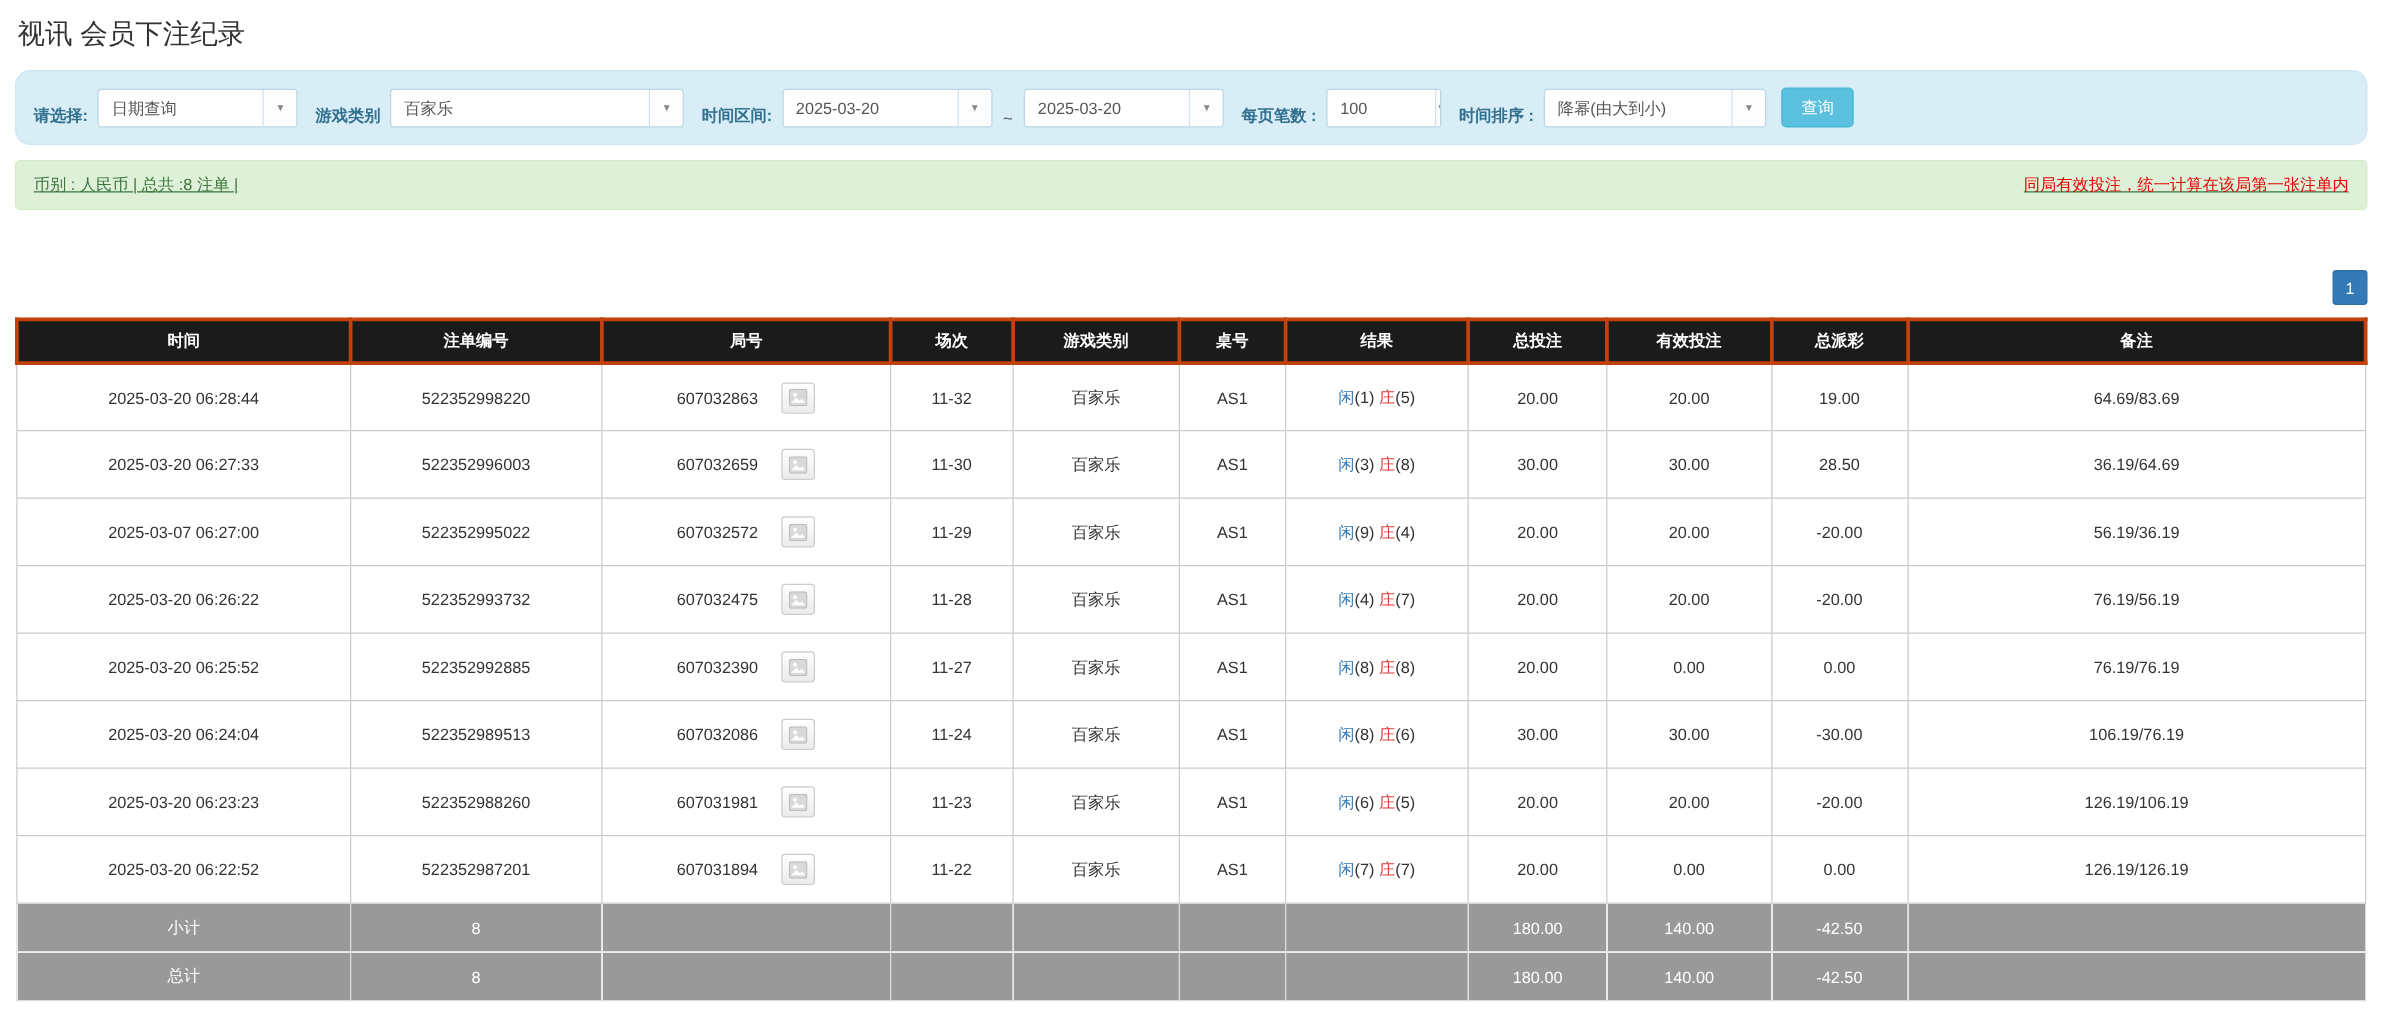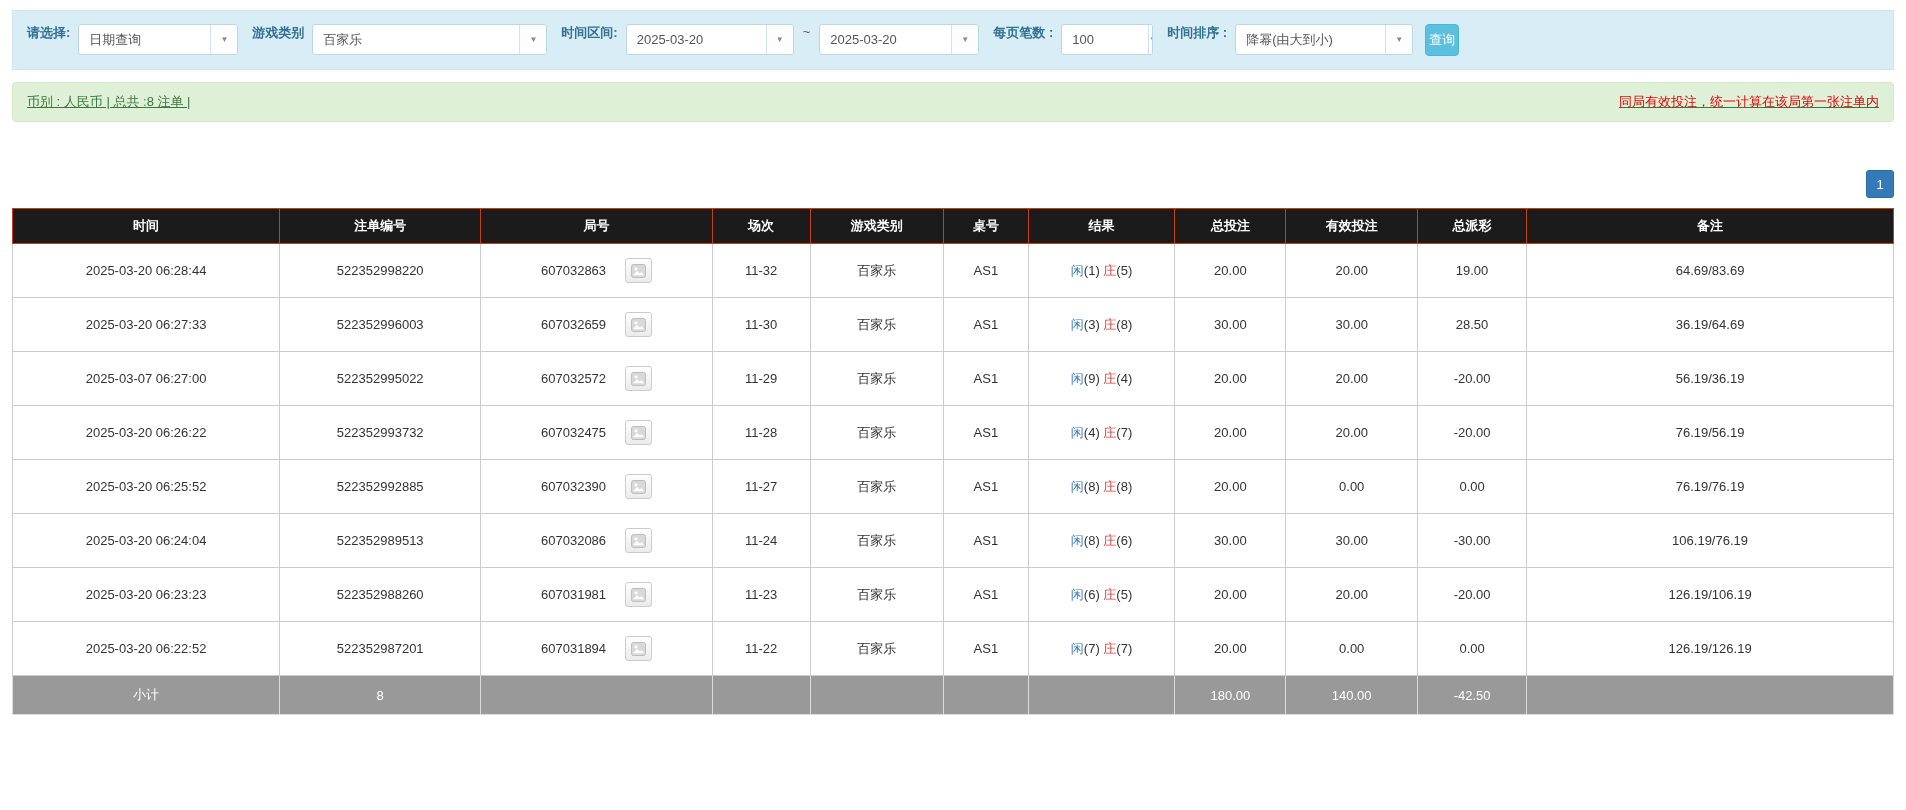--- a/index.html
+++ b/index.html
@@ -25,24 +25,24 @@
   h1.page-title{
     font-size:22px;
     font-weight:500;
     color:#333;
     margin:2px 0 14px 2px;
   }
   
   .filter-panel{
     background:var(--alert-blue-bg,#d9edf7);
     border:1px solid #cde6f2;
-    border-radius:0;
+    border-radius:12px;
     padding:13px 14px;
     display:flex;
-    align-items:flex-start;
+    align-items:flex-end;
     gap:8px;
     white-space:nowrap;
   }
   .filter-panel .flabel{
     color:var(--label-blue);
     font-weight:bold;
     font-size:13px;
     margin-left:6px;
   }
   .combo{
@@ -74,21 +74,21 @@
   .w-date1{width:168px;}
   .w-date2{width:160px;}
   .w-size{width:92px;gap:44px;}
   .w-sort{width:178px;}
   .tilde{color:#555;font-size:13px;padding:0 1px;}
   .btn-search{
     background:var(--search-cyan);
     border:1px solid #46b8da;
     color:#fff;
     font-size:13px;
-    padding:6px 3px;
+    padding:6px 15px;
     border-radius:4px;
     margin-left:4px;
     cursor:pointer;
     font-family:inherit;
   }
   
   .alert-bar{
     margin-top:12px;
     background:var(--alert-green-bg);
     border:1px solid var(--alert-green-border);
@@ -122,21 +122,21 @@
     width:100%;
     border-collapse:collapse;
     font-size:13px;
     table-layout:fixed;
   }
   table.records th{
     background:var(--header-black);
     color:#fff;
     font-weight:bold;
     height:35px;
-    border:1px solid #c2410c;
+    border:3px solid #c2410c;
     text-align:center;
   }
   table.records td{
     border:1px solid #cccccc;
     height:54px;
     text-align:center;
     background:#fff;
     color:#333;
     overflow:hidden;
   }
@@ -158,20 +158,21 @@
     display:inline-flex;align-items:center;justify-content:center;
     cursor:pointer;
     vertical-align:middle;
   }
 </style>
 </head>
 <body>
 
 <div class="page">
 
+  <h1 class="page-title">视讯 会员下注纪录</h1>
 
   <div class="filter-panel">
     <span class="flabel" style="margin-left:0">请选择:</span>
     <span class="combo w-select">
       <span class="combo-text">日期查询</span>
       <span class="combo-arrow">▼</span>
     </span>
 
     <span class="flabel">游戏类别</span>
     <span class="combo w-game">
@@ -468,16 +469,29 @@
     <td></td>
     <td></td>
     <td></td>
     <td></td>
     <td></td>
     <td>180.00</td>
     <td>140.00</td>
     <td class="neg">-42.50</td>
     <td></td>
   </tr>
+        <tr>
+    <td>总计</td>
+    <td>8</td>
+    <td></td>
+    <td></td>
+    <td></td>
+    <td></td>
+    <td></td>
+    <td>180.00</td>
+    <td>140.00</td>
+    <td class="neg">-42.50</td>
+    <td></td>
+  </tr>
       </tfoot>
   </table>
 
 </div>
 
 </body></html>

